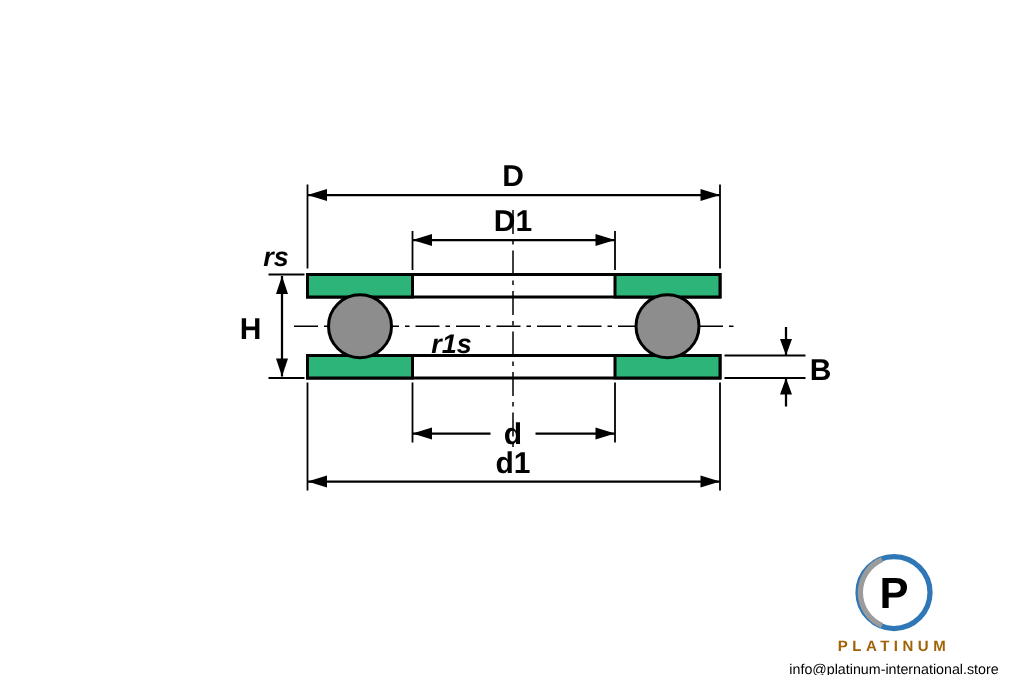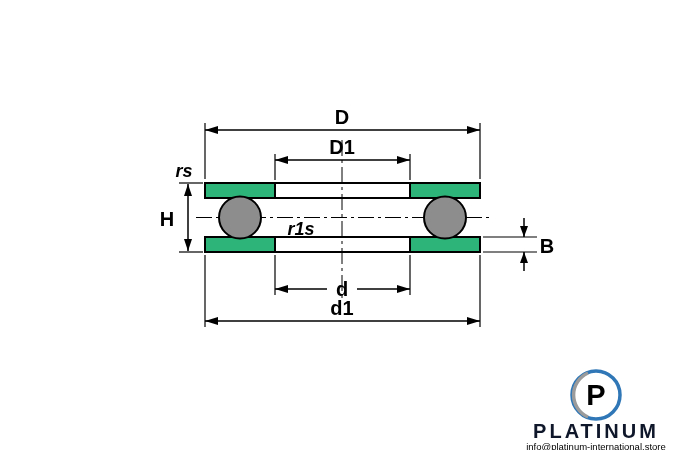--- a/index.html
+++ b/index.html
@@ -10,21 +10,21 @@
   .drawing{position:absolute;left:0;top:0;}
   svg text{font-family:"Liberation Sans",sans-serif;fill:#000000;}
   .dim-label{font-size:20px;font-weight:bold;text-anchor:middle;}
   .fillet-label{font-size:18px;font-weight:bold;font-style:italic;text-anchor:middle;}
   .dim{stroke:#000000;stroke-width:1.5;fill:none;}
   .ext{stroke:#000000;stroke-width:1.2;fill:none;}
   .cl{stroke:#000000;stroke-width:1;stroke-dasharray:16 4 3 4;fill:none;}
   .arrow{fill:#000000;stroke:none;}
   .brand{position:absolute;left:516px;top:366px;width:160px;text-align:center;}
   .brand-logo{display:block;margin:0 auto;}
-  .brand-name{color:#0f172a;font-weight:bold;font-size:20px;letter-spacing:3px;line-height:15px;}
+  .brand-name{color:#a16207;font-weight:bold;font-size:10px;letter-spacing:3px;line-height:15px;}
   .brand-email{color:#000000;font-size:9.5px;margin-top:2px;white-space:nowrap;}
 </style>
 </head>
 <body>
 
 <div class="canvas">
 
   <svg class="drawing" width="675" height="450" viewBox="0 0 675 450">
 
     <g>

